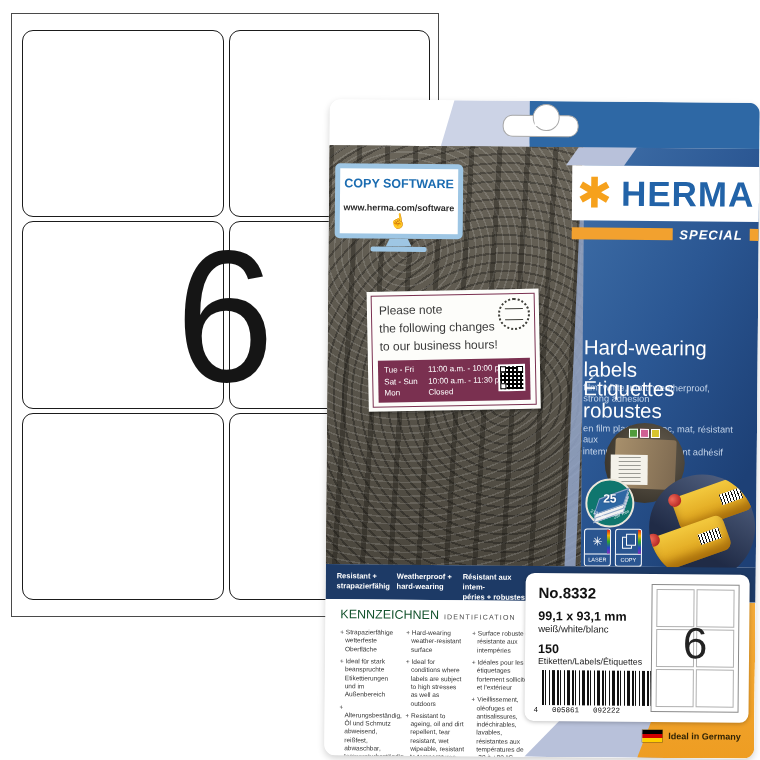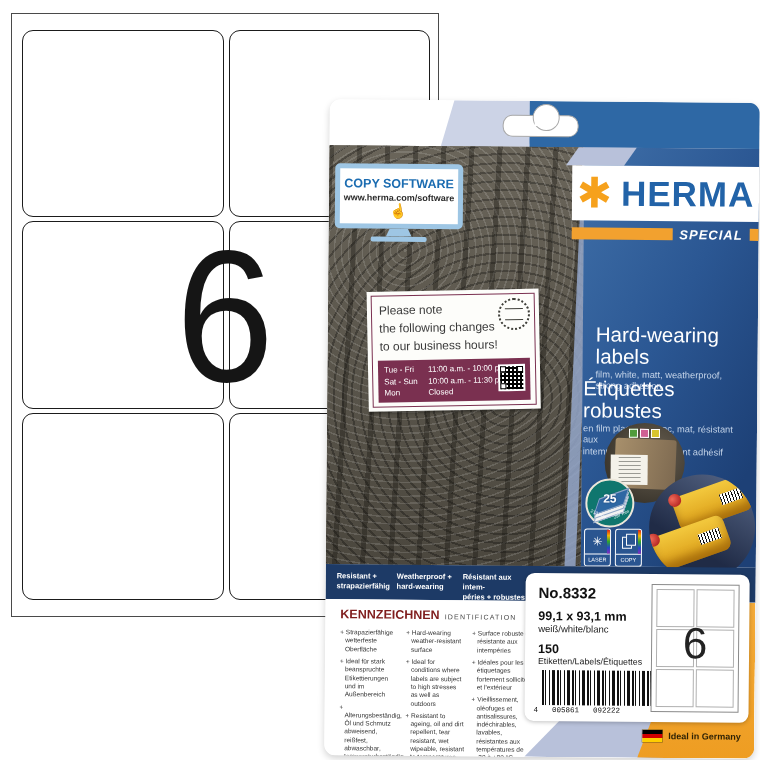--- a/index.html
+++ b/index.html
@@ -39,21 +39,21 @@
   .herma-ast{color:#f6a11c;font-size:42px;line-height:1;}
   .herma-word{color:#2263a8;font-size:35px;font-weight:bold;letter-spacing:1px;}
   .special-row{position:absolute;left:243px;right:0;top:125px;height:14px;display:flex;align-items:center;}
   .sp-bar{flex:1;height:12px;background:#f2a12f;}
   .sp-text{color:#fff;font-style:italic;font-weight:bold;font-size:13px;letter-spacing:1px;margin:0 7px;}
   .sp-end{width:9px;height:12px;background:#f2a12f;}
 
   .prod{position:absolute;left:256px;right:8px;}
   .prod-title{color:#fff;font-size:20.5px;line-height:1.07;font-weight:400;}
   .prod-sub{color:#c3d3e8;font-size:9.3px;line-height:1.22;margin-top:2px;}
-  .p0{top:162px;} .p1{top:222px;margin-left:12px;} .p2{top:276px;}
+  .p0{top:162px;} .p1{top:235px;} .p2{top:276px;}
 
   
   .circ{position:absolute;border-radius:50%;overflow:hidden;}
   .circle-box{left:278px;top:321px;width:80px;height:80px;background:radial-gradient(circle at 60% 40%,#6b6254 0%,#3a352c 75%);}
   .parcel{position:absolute;left:12%;top:20%;width:76%;height:62%;background:linear-gradient(100deg,#a8906c,#7d6950);border-radius:3px;transform:rotate(2deg);}
   .parcel-label{position:absolute;left:8%;top:40%;width:46%;height:38%;background:#f4f2ea;background-image:repeating-linear-gradient(0deg,rgba(0,0,0,0) 0 3px,#9a9a93 3px 4px);background-size:60% 100%;background-position:55% 40%;background-repeat:no-repeat;}
   .stickers{position:absolute;left:30%;top:7%;display:flex;gap:2px;}
   .stk{width:7px;height:7px;border:1px solid #fff;}
   .stk1{background:#4f9c3c;} .stk2{background:#cf5f93;} .stk3{background:#d8c52e;}
 
@@ -81,21 +81,21 @@
   
   .feature-bar{position:absolute;left:0;right:0;top:465px;height:35px;background:#1d3a66;}
   .fb-col{position:absolute;top:7px;color:#fff;font-weight:bold;font-size:7.5px;line-height:1.3;}
   .fb0{left:11px;width:60px;} .fb1{left:71px;width:62px;} .fb2{left:137px;width:66px;}
 
   
   .bottom-area{position:absolute;left:0;right:0;top:500px;height:156px;background:#fff;}
   .peri-tri{position:absolute;left:200px;top:0;width:150px;height:156px;background:#b8c1da;clip-path:polygon(100% 0,100% 100%,0 100%);}
   .orange-poly{position:absolute;left:300px;top:0;width:130px;height:156px;background:linear-gradient(180deg,#f4ab3a,#ee9d22);clip-path:polygon(55% 0,100% 0,100% 100%,10% 100%);}
   .ident{position:absolute;left:15px;top:5px;width:250px;}
-  .ident-head{font-size:12.5px;font-weight:bold;color:#7f1d1d;}
+  .ident-head{font-size:12.5px;font-weight:normal;color:#14532d;}
   .ident-sub{font-size:7px;letter-spacing:1.2px;color:#4a4a4a;margin-left:5px;}
   .ident-cols{display:flex;gap:7px;margin-top:6px;}
   .icol{width:59px;font-size:6.5px;line-height:1.28;color:#333;}
   .bi{margin:0 0 4px 0;padding-left:5px;text-indent:-5px;}
   .bi::before{content:"+ ";}
 
   
   .info-panel{position:absolute;left:200px;top:472px;width:224px;height:148px;background:#fff;border-radius:9px;box-shadow:0 1px 4px rgba(0,0,0,.25);}
   .ip-left{position:absolute;left:13px;top:11px;width:120px;}
   .ip-no{font-size:15px;font-weight:bold;color:#111;margin-bottom:8px;}
@@ -128,21 +128,21 @@
   .hl-day{width:44px;}
   .qr{position:absolute;right:5px;top:6px;width:27px;height:27px;background:#fff;padding:2px;box-sizing:border-box;}
   .qr-in{width:100%;height:100%;background-image:repeating-linear-gradient(0deg,#000 0 2px,rgba(0,0,0,0) 2px 4px),repeating-linear-gradient(90deg,#000 0 2px,#fff 2px 4px);position:relative;}
   .qr-c{position:absolute;width:6px;height:6px;border:1.5px solid #000;background:#fff;box-sizing:border-box;}
   .qc1{left:0;top:0;} .qc2{right:0;top:0;} .qc3{left:0;bottom:0;}
 
   
   .monitor{position:absolute;left:6px;top:64px;width:128px;text-align:center;}
   .mon-screen{border:5px solid #9ec6e4;background:#fff;border-radius:5px;padding:8px 3px 3px;}
   .fs-title{color:#1b6cb1;font-weight:bold;font-size:12.5px;}
-  .fs-url{color:#2b2b2b;font-weight:bold;font-size:9px;margin-top:2px;}
+  .fs-url{color:#2b2b2b;font-weight:bold;font-size:9px;margin-top:12px;}
   .hand{font-size:14px;color:#555;display:inline-block;transform:rotate(-8deg);line-height:1.1;}
   .mon-stand{width:26px;height:8px;margin:0 auto;background:#9ec6e4;clip-path:polygon(15% 0,85% 0,100% 100%,0 100%);}
   .mon-base{width:56px;height:5px;margin:0 auto;background:#9ec6e4;border-radius:2px;}
 </style>
 </head>
 <body>
 
 <div class="sheet">
   <div class="sheet-grid">
     <div class="label-cell"></div>

